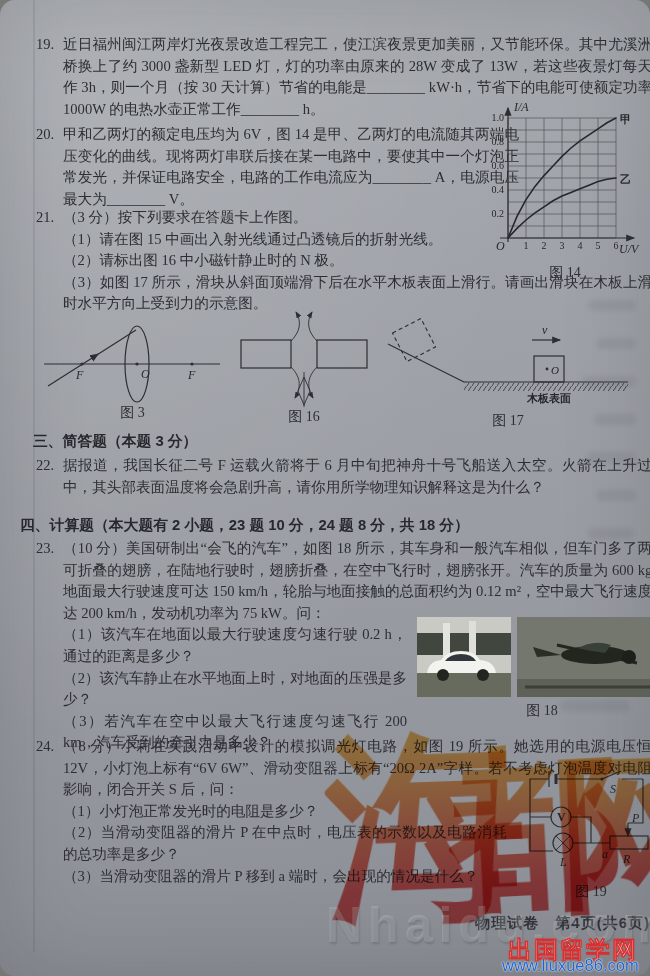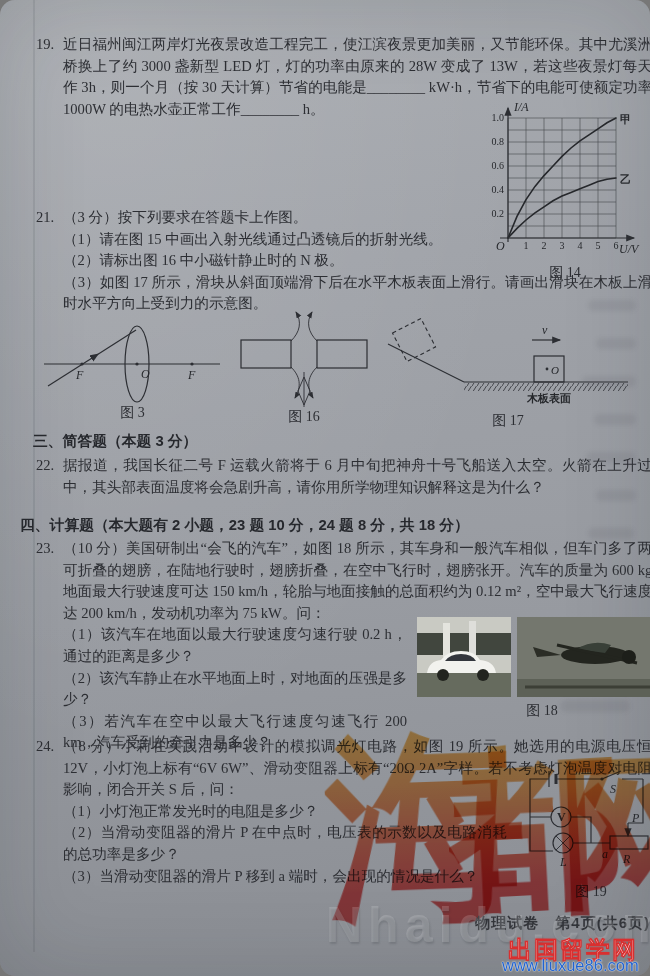--- a/index.html
+++ b/index.html
@@ -64,20 +64,24 @@
     </defs>
   </svg>
 
   <div class="crease"></div>
 
   <div class="q" style="left:36px;top:34px;width:604px;">
     <span class="qno">19.</span>
     <span>近日福州闽江两岸灯光夜景改造工程完工，使江滨夜景更加美丽，又节能环保。其中尤溪洲大桥换上了约 3000 盏新型 LED 灯，灯的功率由原来的 28W 变成了 13W，若这些夜景灯每天工作 3h，则一个月（按 30 天计算）节省的电能是________ kW·h，节省下的电能可使额定功率为 1000W 的电热水壶正常工作________ h。</span>
   </div>
 
+  <div class="q" style="left:36px;top:124px;width:456px;">
+    <span class="qno">20.</span>
+    <span>甲和乙两灯的额定电压均为 6V，图 14 是甲、乙两灯的电流随其两端电压变化的曲线。现将两灯串联后接在某一电路中，要使其中一个灯泡正常发光，并保证电路安全，电路的工作电流应为________ A，电源电压最大为________ V。</span>
+  </div>
 
   <div style="position:absolute;left:486px;top:100px;width:158px;">
     <svg id="fig14-svg" width="158" height="164" viewBox="0 0 158 164">
       <g id="fig14-dyn">
           <line x1="22" y1="138" x2="22" y2="18" class="grid"></line>
           <line x1="40" y1="138" x2="40" y2="18" class="grid"></line>
           <line x1="58" y1="138" x2="58" y2="18" class="grid"></line>
           <line x1="76" y1="138" x2="76" y2="18" class="grid"></line>
           <line x1="94" y1="138" x2="94" y2="18" class="grid"></line>
           <line x1="112" y1="138" x2="112" y2="18" class="grid"></line>

